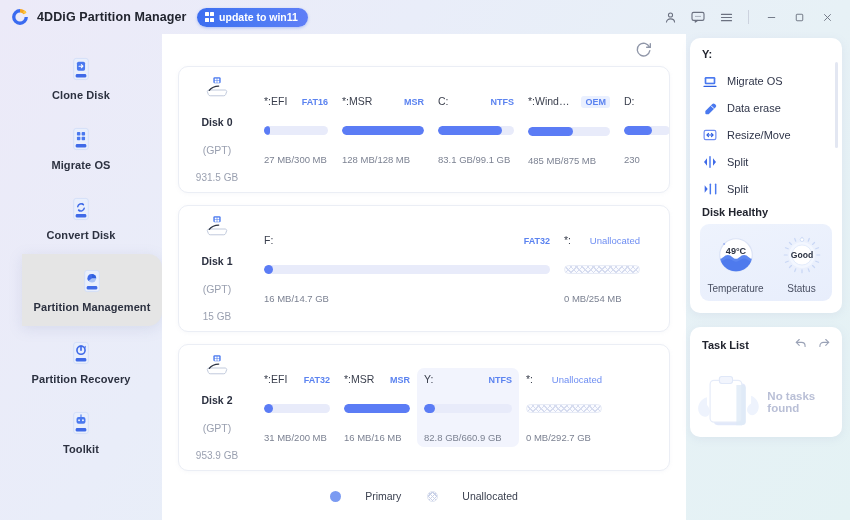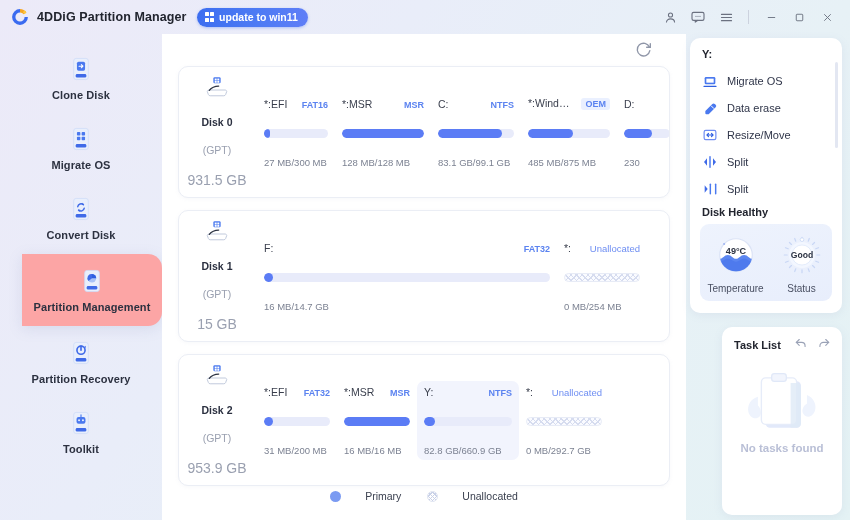--- a/index.html
+++ b/index.html
@@ -42,21 +42,21 @@
   .sidebar {
     position: absolute; left: 0; top: 34px; width: 162px; height: 486px;
     padding-top: 10px;
   }
   .side-item {
     position: relative; height: 68px; margin-bottom: 2px;
     display: flex; flex-direction: column; align-items: center; justify-content: center;
     gap: 7px;
   }
   .side-item.active {
-    background: #fca5a5;
+    background: #e5e5e5;
     border-radius: 0 14px 14px 0;
     box-shadow: 0 3px 14px rgba(120,130,175,.17);
     height: 72px;
     margin-left: 22px;
   }
   .side-ico { width: 26px; height: 26px; display: block; }
   .side-label {
     font-size: 11px; font-weight: 700; color: #2c3140; letter-spacing: .1px; text-align: center;
   }
 
@@ -74,21 +74,21 @@
     display: flex; align-items: stretch; overflow: hidden;
     margin-bottom: 12px; padding: 9px 0 9px 0;
   }
   .disk-info {
     flex: 0 0 76px; display: flex; flex-direction: column;
     align-items: center; justify-content: center; gap: 16px; padding: 0 4px;
   }
   .disk-glyph { width: 26px; height: 22px; margin-bottom: 2px; }
   .disk-name { font-size: 10.5px; font-weight: 700; color: #2b3040; }
   .disk-type { font-size: 10.5px; color: #9aa0b0; }
-  .disk-size { font-size: 14px; color: #9aa0b0; }
+  .disk-size { font-size: 10px; color: #9aa0b0; }
 
   .parts { flex: 1 1 auto; display: flex; align-items: center; gap: 0; overflow: hidden; padding-left: 2px; }
   .part {
     flex: 0 0 auto; padding: 5px 7px 4px 7px; border-radius: 7px;
     display: flex; flex-direction: column; gap: 19px; justify-content: flex-end;
   }
   .part.selected { background: #f2f4fd; }
   .part-head { display: flex; align-items: baseline; gap: 8px; }
   .part-label {
     font-size: 10.5px; color: #3a3f4d; white-space: nowrap; overflow: hidden;
@@ -143,25 +143,25 @@
   }
   .health-title { font-size: 11px; font-weight: 700; color: #21242e; padding: 4px 12px 6px 12px; }
   .health-box {
     margin: 0 10px; background: linear-gradient(160deg,#eef3fd 0%,#e8eefc 100%);
     border-radius: 9px; padding: 8px 0 7px 0;
     display: flex; align-items: flex-start; justify-content: space-around;
   }
   .gauge { display: flex; flex-direction: column; align-items: center; gap: 5px; }
   .gauge-label { font-size: 10px; color: #4a5063; }
 
-  .card-tasks { margin-top: 14px; height: 188px; position: relative; padding: 0; margin-left: 32px; }
+  .card-tasks { margin-top: 14px; height: 110px; position: relative; padding: 0; }
   .tasks-head { display: flex; align-items: center; padding: 9px 11px 0 12px; }
   .tasks-title { font-size: 11px; font-weight: 700; color: #21242e; }
   .tasks-actions { margin-left: auto; display: flex; gap: 9px; color: #9aa2b6; }
-  .tasks-body { display: flex; flex-direction: column; align-items: center; justify-content: center; padding-top: 8px; }
+  .tasks-body { display: flex; align-items: center; justify-content: center; padding-top: 8px; }
   .tasks-empty { font-size: 11.5px; font-weight: 700; color: #b9bfd6; }
 </style>
 </head>
 <body>
 
 <div id="app">
 
   <div class="titlebar">
     <svg class="brand-logo" viewBox="0 0 24 24">
       <path d="M12 2.5A9.5 9.5 0 1 0 21.5 12h-4A5.5 5.5 0 1 1 12 6.5z" fill="#3a6bf0"></path>

